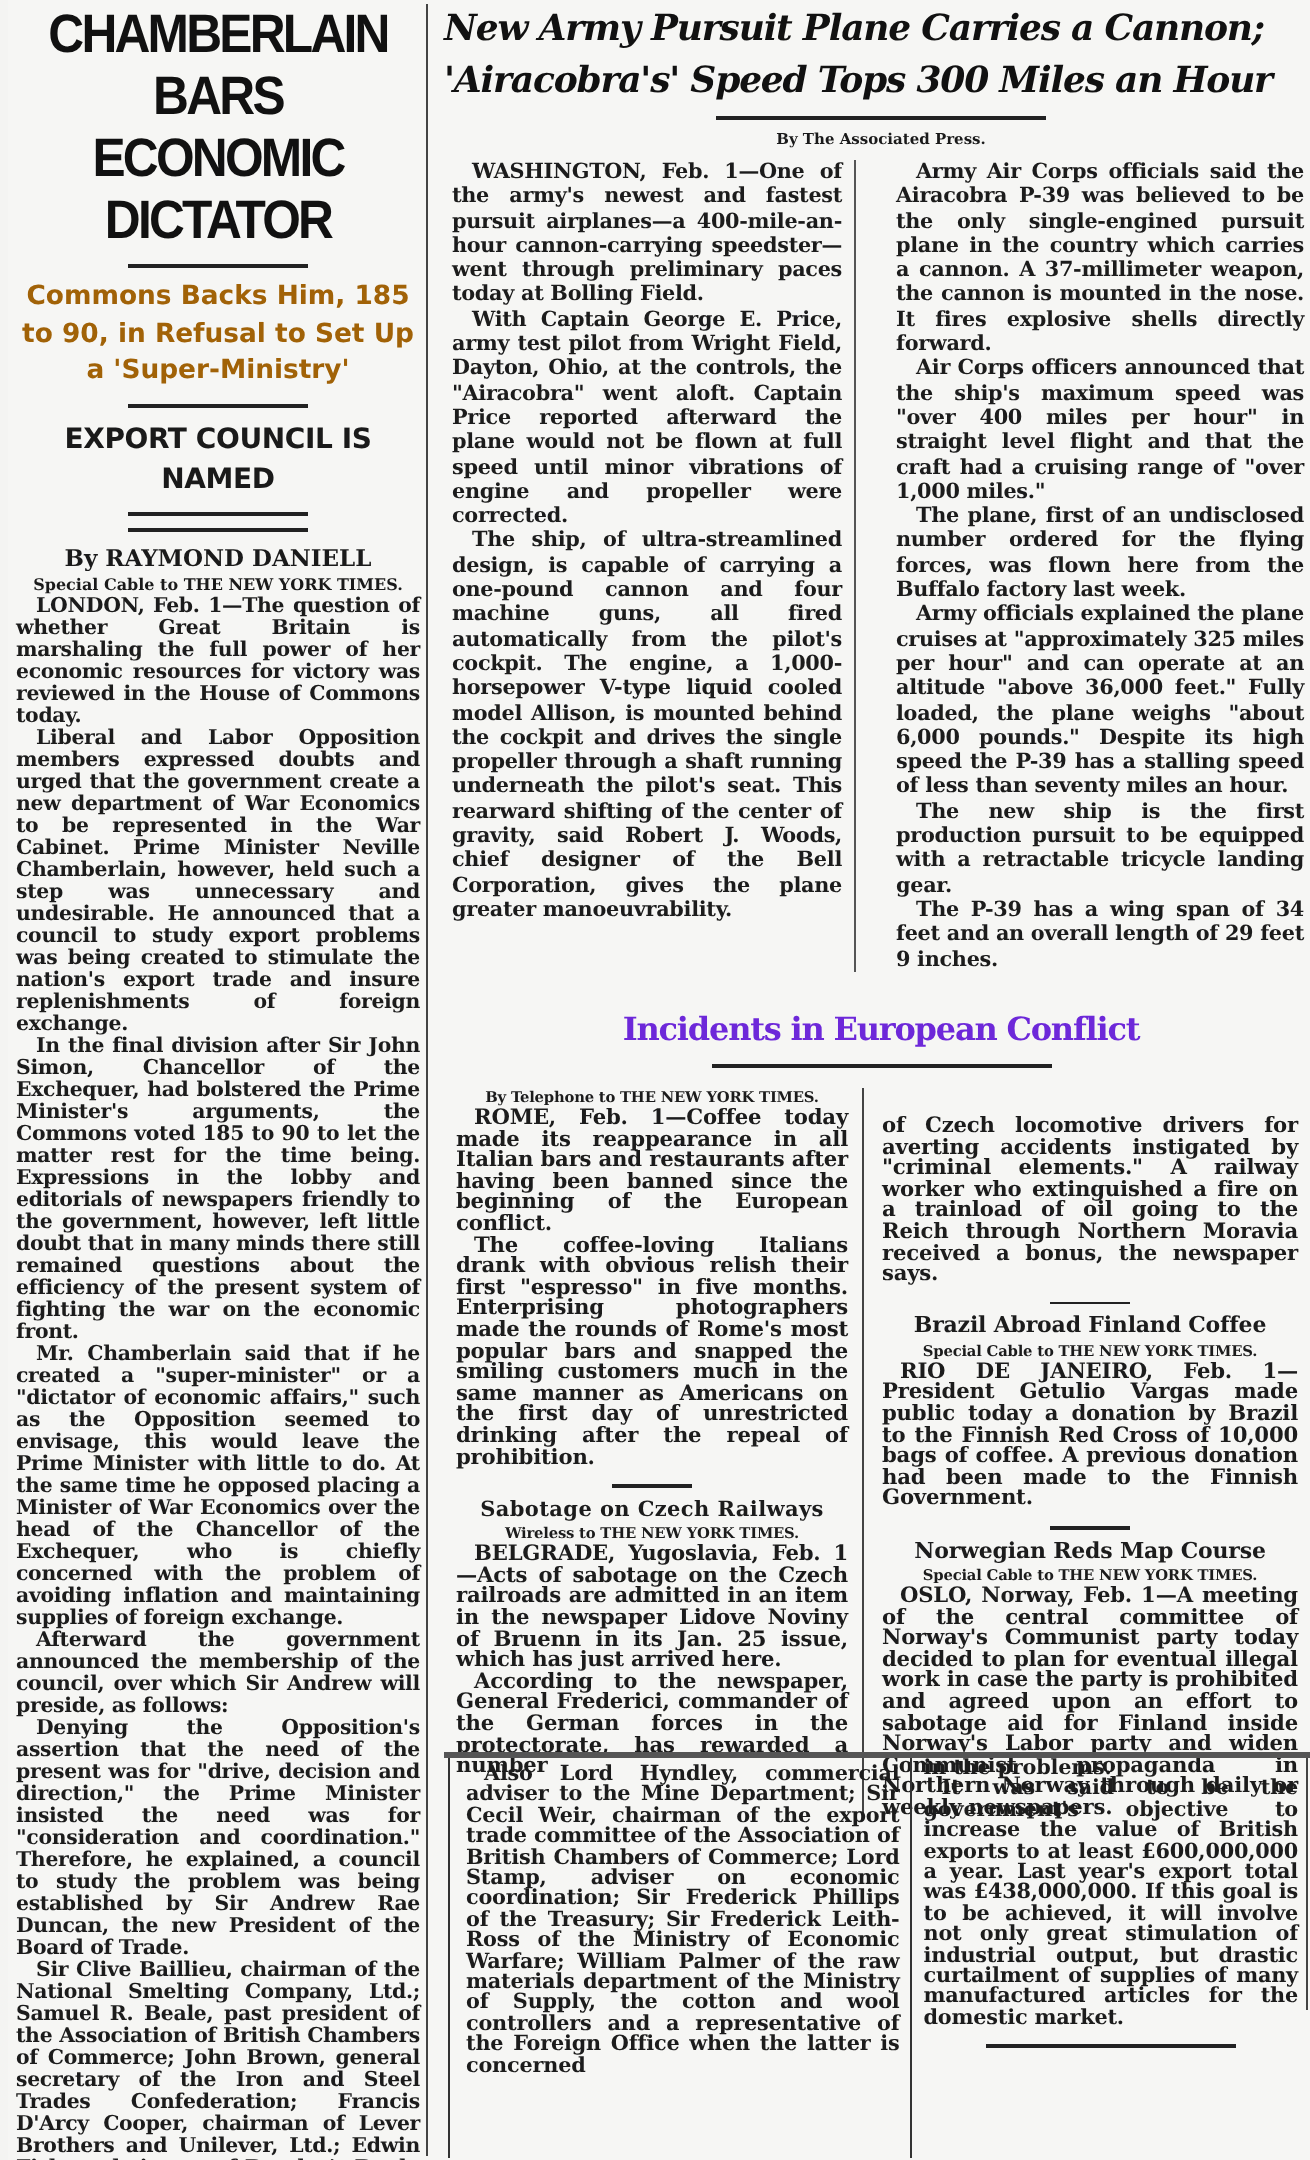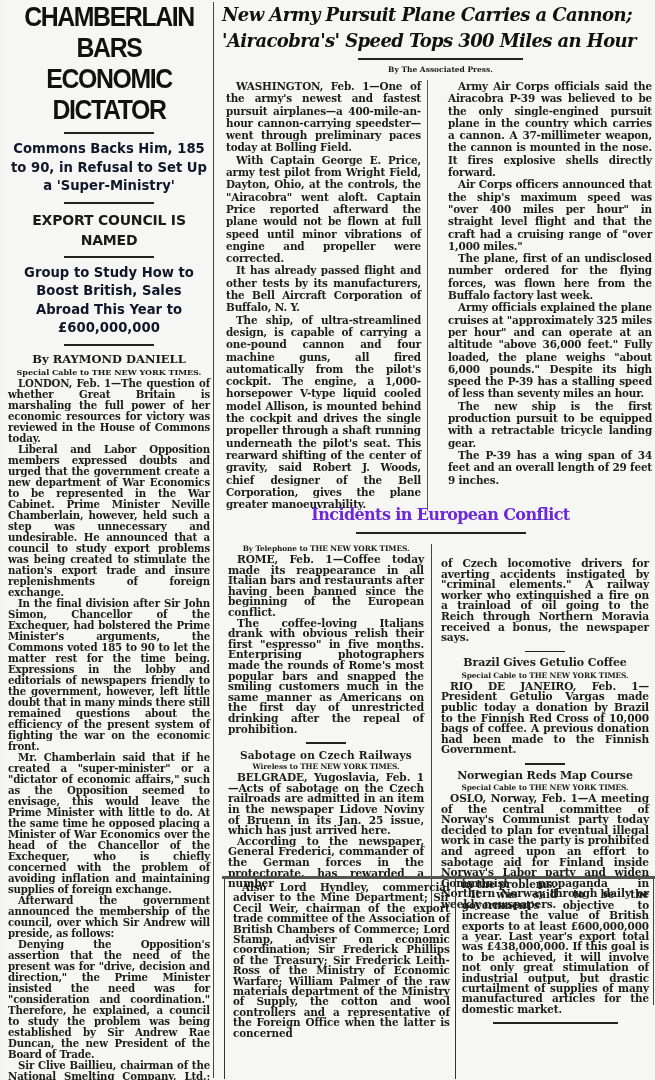--- a/index.html
+++ b/index.html
@@ -4,21 +4,21 @@
 <style>
   * { box-sizing: border-box; margin: 0; padding: 0; }
   html, body { width: 655px; height: 1080px; background: #f4f4f2; overflow: hidden; }
   body { font-family: "DejaVu Serif", serif; color: #1a1a1a; position: relative; }
   .page { position: absolute; left: 4px; top: 0; width: 655px; height: 1080px; background: #f6f6f4; }
 
   
   .col-left { position: absolute; left: 4px; top: 2px; width: 206px; height: 1076px; border-right: 1px solid #444; padding-right: 3px; }
   .hed-main { font-family: "Liberation Sans Narrow", "Liberation Sans", sans-serif; font-weight: bold; font-size: 27px; line-height: 31px; text-align: center; letter-spacing: -1.5px; transform: scaleX(0.92); transform-origin: center; color: #111; }
   .rule-short { width: 90px; height: 2px; background: #222; margin: 6px auto; }
-  .deck { font-family: "DejaVu Sans", sans-serif; font-weight: bold; font-size: 13.2px; line-height: 18.5px; text-align: center; color: #0f172a; }
+  .deck { font-family: "DejaVu Sans", sans-serif; font-weight: bold; font-size: 13.2px; line-height: 18.5px; text-align: center; color: #a16207; }
   .deck-caps { font-family: "DejaVu Sans", sans-serif; font-weight: bold; font-size: 14px; line-height: 20px; text-align: center; letter-spacing: -0.2px; }
   .byline { font-family: "DejaVu Serif", serif; font-weight: bold; font-size: 11.5px; text-align: center; margin-top: 0; }
   .cred { font-family: "DejaVu Serif", serif; font-weight: bold; font-size: 8px; text-align: center; line-height: 12px; }
   .body { font-family: "DejaVu Serif", serif; font-weight: bold; font-size: 10.2px; line-height: 11.0px; text-align: justify; hyphens: auto; color: #1c1c1c; letter-spacing: -0.15px; }
   .body p { text-indent: 10px; }
 
   
   .col-right-top { position: absolute; left: 218px; top: 0; width: 437px; height: 500px; }
   .hed-italic { font-family: "DejaVu Serif", serif; font-style: italic; font-weight: bold; font-size: 18px; line-height: 22px; text-align: left; letter-spacing: -0.6px; color: #111; margin-top: 4px; }
   .rule-mid { width: 165px; height: 2px; background: #222; margin: 6px auto 5px; }
@@ -58,21 +58,20 @@
 <div class="page">
 
   <div class="col-left">
     <div class="hed-main">CHAMBERLAIN BARS</div>
     <div class="hed-main">ECONOMIC DICTATOR</div>
     <div class="rule-short"></div>
     <div class="deck">Commons Backs Him, 185 to 90, in Refusal to Set Up a 'Super-Ministry'</div>
     <div class="rule-short"></div>
     <div class="deck-caps">EXPORT COUNCIL IS NAMED</div>
     <div class="rule-short"></div>
-    <div class="deck">Group to Study How to Boost British, Sales Abroad This Year to £600,000,000</div>
     <div class="rule-short"></div>
     <div class="byline">By RAYMOND DANIELL</div>
     <div class="cred">Special Cable to THE NEW YORK TIMES.</div>
     <div class="body">
       <p>LONDON, Feb. 1—The question of whether Great Britain is marshaling the full power of her economic resources for victory was reviewed in the House of Commons today.</p>
       <p>Liberal and Labor Opposition members expressed doubts and urged that the government create a new department of War Economics to be represented in the War Cabinet. Prime Minister Neville Chamberlain, however, held such a step was unnecessary and undesirable. He announced that a council to study export problems was being created to stimulate the nation's export trade and insure replenishments of foreign exchange.</p>
       <p>In the final division after Sir John Simon, Chancellor of the Exchequer, had bolstered the Prime Minister's arguments, the Commons voted 185 to 90 to let the matter rest for the time being. Expressions in the lobby and editorials of newspapers friendly to the government, however, left little doubt that in many minds there still remained questions about the efficiency of the present system of fighting the war on the economic front.</p>
       <p>Mr. Chamberlain said that if he created a "super-minister" or a "dictator of economic affairs," such as the Opposition seemed to envisage, this would leave the Prime Minister with little to do. At the same time he opposed placing a Minister of War Economics over the head of the Chancellor of the Exchequer, who is chiefly concerned with the problem of avoiding inflation and maintaining supplies of foreign exchange.</p>
       <p>Afterward the government announced the membership of the council, over which Sir Andrew will preside, as follows:</p>
       <p>Denying the Opposition's assertion that the need of the present was for "drive, decision and direction," the Prime Minister insisted the need was for "consideration and coordination." Therefore, he explained, a council to study the problem was being established by Sir Andrew Rae Duncan, the new President of the Board of Trade.</p>
@@ -82,21 +81,20 @@
 
   <div class="col-right-top">
     <div class="hed-italic">New Army Pursuit Plane Carries a Cannon;</div>
     <div class="hed-italic">'Airacobra's' Speed Tops 300 Miles an Hour</div>
     <div class="rule-mid"></div>
     <div class="ap-cred">By The Associated Press.</div>
     <div class="twocol">
       <div class="c1 body-r">
         <p>WASHINGTON, Feb. 1—One of the army's newest and fastest pursuit airplanes—a 400-mile-an-hour cannon-carrying speedster—went through preliminary paces today at Bolling Field.</p>
         <p>With Captain George E. Price, army test pilot from Wright Field, Dayton, Ohio, at the controls, the "Airacobra" went aloft. Captain Price reported afterward the plane would not be flown at full speed until minor vibrations of engine and propeller were corrected.</p>
-        <p>It has already passed flight and other tests by its manufacturers, the Bell Aircraft Corporation of Buffalo, N. Y.</p>
         <p>The ship, of ultra-streamlined design, is capable of carrying a one-pound cannon and four machine guns, all fired automatically from the pilot's cockpit. The engine, a 1,000-horsepower V-type liquid cooled model Allison, is mounted behind the cockpit and drives the single propeller through a shaft running underneath the pilot's seat. This rearward shifting of the center of gravity, said Robert J. Woods, chief designer of the Bell Corporation, gives the plane greater manoeuvrability.</p>
       </div>
       <div class="c2 body-r">
         <p>Army Air Corps officials said the Airacobra P-39 was believed to be the only single-engined pursuit plane in the country which carries a cannon. A 37-millimeter weapon, the cannon is mounted in the nose. It fires explosive shells directly forward.</p>
         <p>Air Corps officers announced that the ship's maximum speed was "over 400 miles per hour" in straight level flight and that the craft had a cruising range of "over 1,000 miles."</p>
         <p>The plane, first of an undisclosed number ordered for the flying forces, was flown here from the Buffalo factory last week.</p>
         <p>Army officials explained the plane cruises at "approximately 325 miles per hour" and can operate at an altitude "above 36,000 feet." Fully loaded, the plane weighs "about 6,000 pounds." Despite its high speed the P-39 has a stalling speed of less than seventy miles an hour.</p>
         <p>The new ship is the first production pursuit to be equipped with a retractable tricycle landing gear.</p>
         <p>The P-39 has a wing span of 34 feet and an overall length of 29 feet 9 inches.</p>
       </div>
@@ -113,21 +111,21 @@
         <p>The coffee-loving Italians drank with obvious relish their first "espresso" in five months. Enterprising photographers made the rounds of Rome's most popular bars and snapped the smiling customers much in the same manner as Americans on the first day of unrestricted drinking after the repeal of prohibition.</p>
         <div class="small-rule"></div>
         <div class="sub-hed">Sabotage on Czech Railways</div>
         <div class="inc-cred">Wireless to THE NEW YORK TIMES.</div>
         <p>BELGRADE, Yugoslavia, Feb. 1—Acts of sabotage on the Czech railroads are admitted in an item in the newspaper Lidove Noviny of Bruenn in its Jan. 25 issue, which has just arrived here.</p>
         <p>According to the newspaper, General Frederici, commander of the German forces in the protectorate, has rewarded a number</p>
       </div>
       <div class="c2 body-i">
         <div>of Czech locomotive drivers for averting accidents instigated by "criminal elements." A railway worker who extinguished a fire on a trainload of oil going to the Reich through Northern Moravia received a bonus, the newspaper says.</div>
         <div class="small-rule"></div>
-        <div class="sub-hed-2">Brazil Gives Getulio Coffee</div>
+        <div class="sub-hed-2">Brazil Abroad Finland Coffee</div>
         <div class="inc-cred">Special Cable to THE NEW YORK TIMES.</div>
         <p>RIO DE JANEIRO, Feb. 1—President Getulio Vargas made public today a donation by Brazil to the Finnish Red Cross of 10,000 bags of coffee. A previous donation had been made to the Finnish Government.</p>
         <div class="small-rule"></div>
         <div class="sub-hed-2">Norwegian Reds Map Course</div>
         <div class="inc-cred">Special Cable to THE NEW YORK TIMES.</div>
         <p>OSLO, Norway, Feb. 1—A meeting of the central committee of Norway's Communist party today decided to plan for eventual illegal work in case the party is prohibited and agreed upon an effort to sabotage aid for Finland inside Norway's Labor party and widen Communist propaganda in Northern Norway through daily or weekly newspapers.</p>
       </div>
     </div>
   </div>
 

